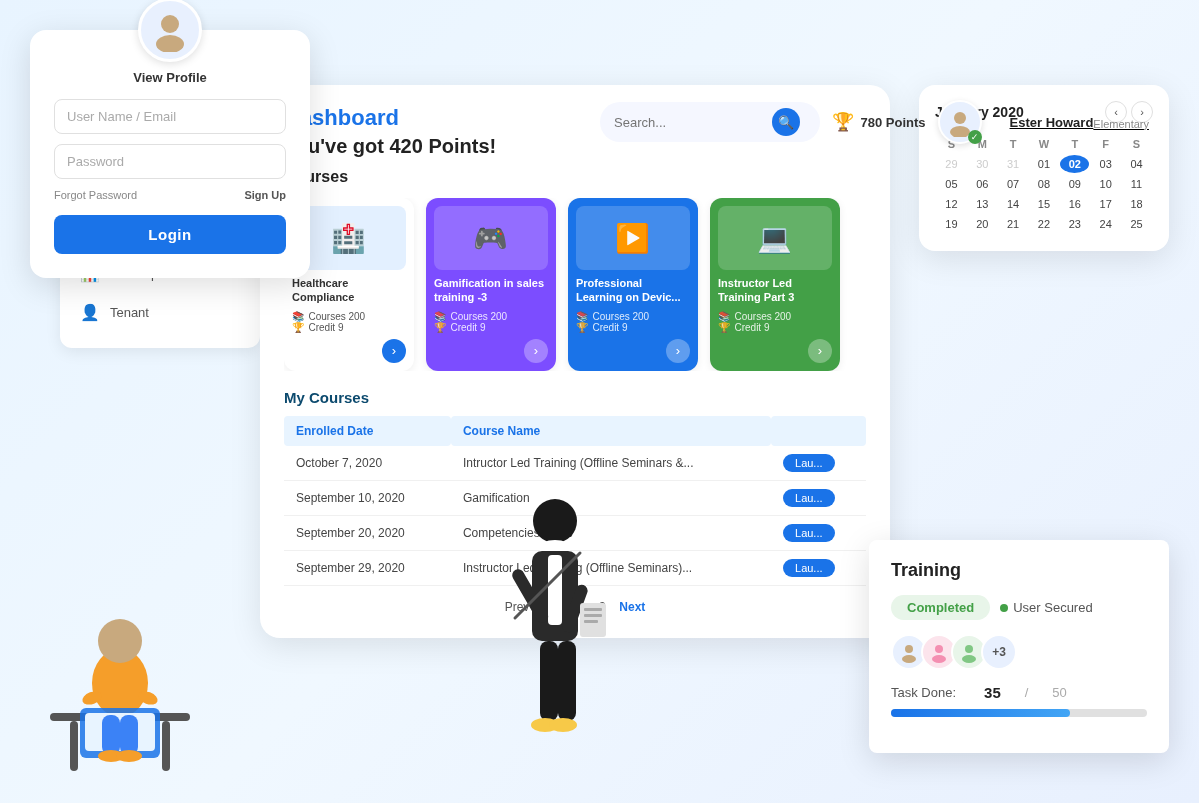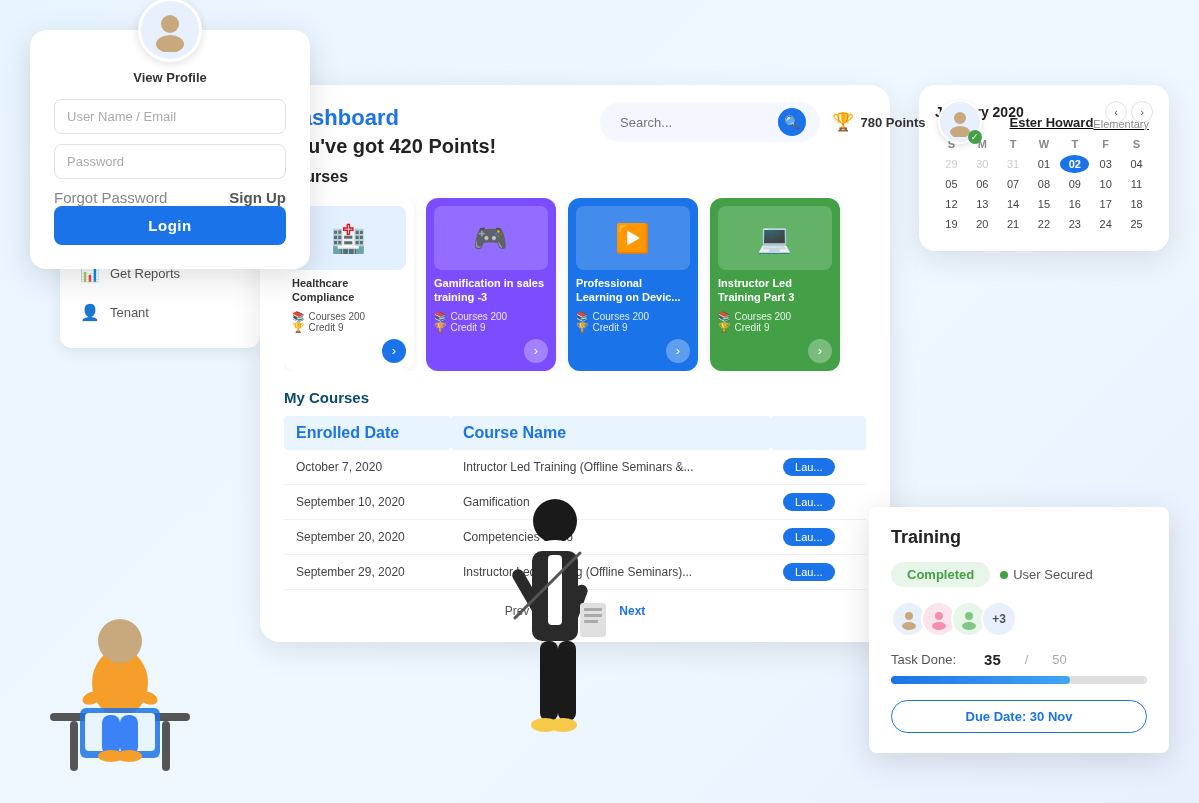--- a/index.html
+++ b/index.html
@@ -52,22 +52,23 @@
       padding: 9px 12px;
       font-size: 13px;
       color: #555;
       margin-bottom: 10px;
       outline: none;
     }
     .login-input::placeholder { color: #aaa; }
     .forgot-row {
       display: flex;
       justify-content: space-between;
-      font-size: 15px;
+      font-size: 11px;
       color: #888;
+      margin-bottom: 14px;
       text-align: right;
     }
     .sign-up-link { color: #555; font-weight: 600; cursor: pointer; }
     .login-btn {
       width: 100%;
       background: #1a73e8;
       color: #fff;
       border: none;
       border-radius: 8px;
       padding: 11px;
@@ -115,21 +116,20 @@
     .dash-title { font-size: 22px; font-weight: 700; color: #1a73e8; }
     .dash-points { font-size: 20px; font-weight: 700; color: #222; }
     .search-bar {
       display: flex;
       align-items: center;
       background: #f5f7ff;
       border-radius: 24px;
       padding: 6px 14px;
       gap: 8px;
       width: 220px;
-      justify-content: flex-end;
     }
     .search-input {
       border: none;
       background: transparent;
       font-size: 13px;
       outline: none;
       width: 150px;
       color: #555;
     }
     .search-btn {
@@ -240,21 +240,21 @@
     .course-card:nth-child(3) .course-btn,
     .course-card:nth-child(4) .course-btn { background: rgba(255,255,255,0.3); }
 
     
     .my-courses-section { margin-top: 18px; }
     .my-courses-title { font-size: 15px; font-weight: 700; color: #0c4a6e; margin-bottom: 10px; }
     .courses-table { width: 100%; border-collapse: collapse; }
     .courses-table th {
       background: #e8f4ff;
       color: #1a73e8;
-      font-size: 16px;
+      font-size: 12px;
       font-weight: 600;
       padding: 8px 12px;
       text-align: left;
       border-radius: 4px;
     }
     .courses-table td {
       font-size: 12px;
       color: #444;
       padding: 8px 12px;
       border-bottom: 1px solid #f0f0f0;
@@ -777,21 +777,20 @@
   </div>
   <div class="task-done-row">
     <span>Task Done:</span>
     <span class="task-nums">35</span>
     <span class="task-total">/</span>
     <span class="task-total">50</span>
   </div>
   <div class="progress-bar-bg">
     <div class="progress-bar-fill" style="width: 70%"></div>
   </div>
-  <button class="due-date-btn">Due Date: 30 Nov</button>
 </div>
 
 <div class="figure-sitting">
   <svg viewBox="0 0 200 220" fill="none" xmlns="http://www.w3.org/2000/svg">
 
     <rect x="30" y="150" width="140" height="8" rx="4" fill="#555"></rect>
     <rect x="50" y="158" width="8" height="50" rx="4" fill="#555"></rect>
     <rect x="142" y="158" width="8" height="50" rx="4" fill="#555"></rect>
 
     <ellipse cx="100" cy="120" rx="28" ry="34" fill="#f59e2a"></ellipse>

